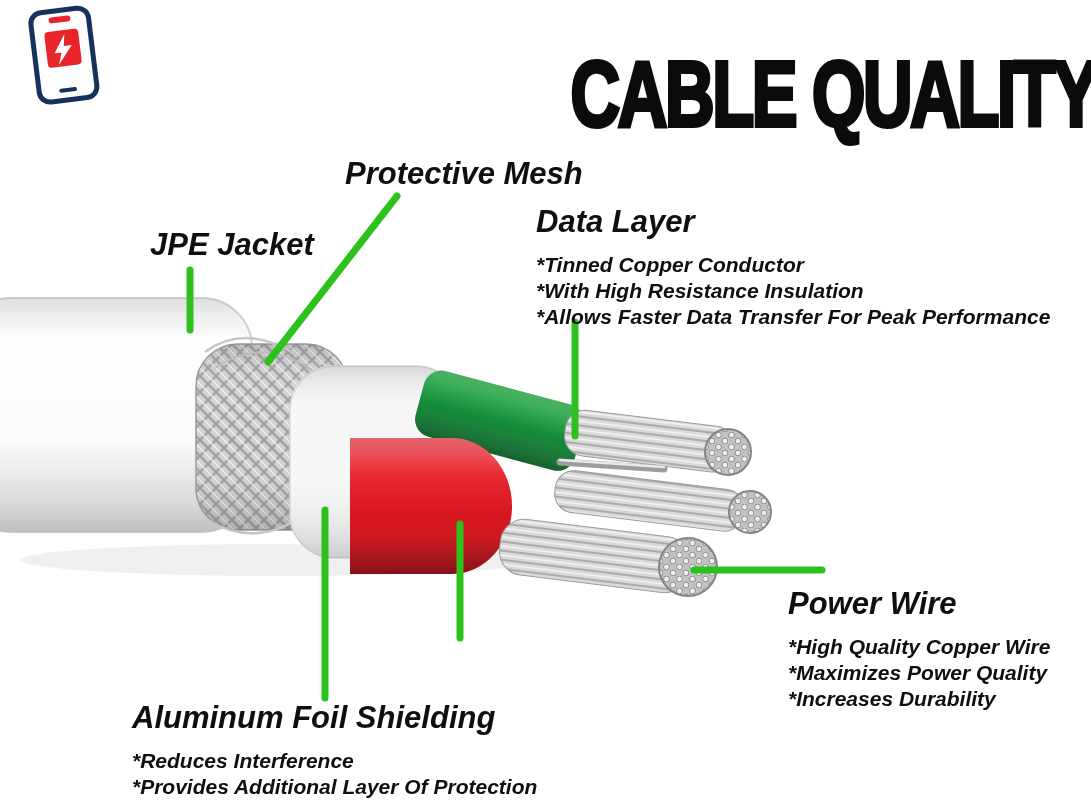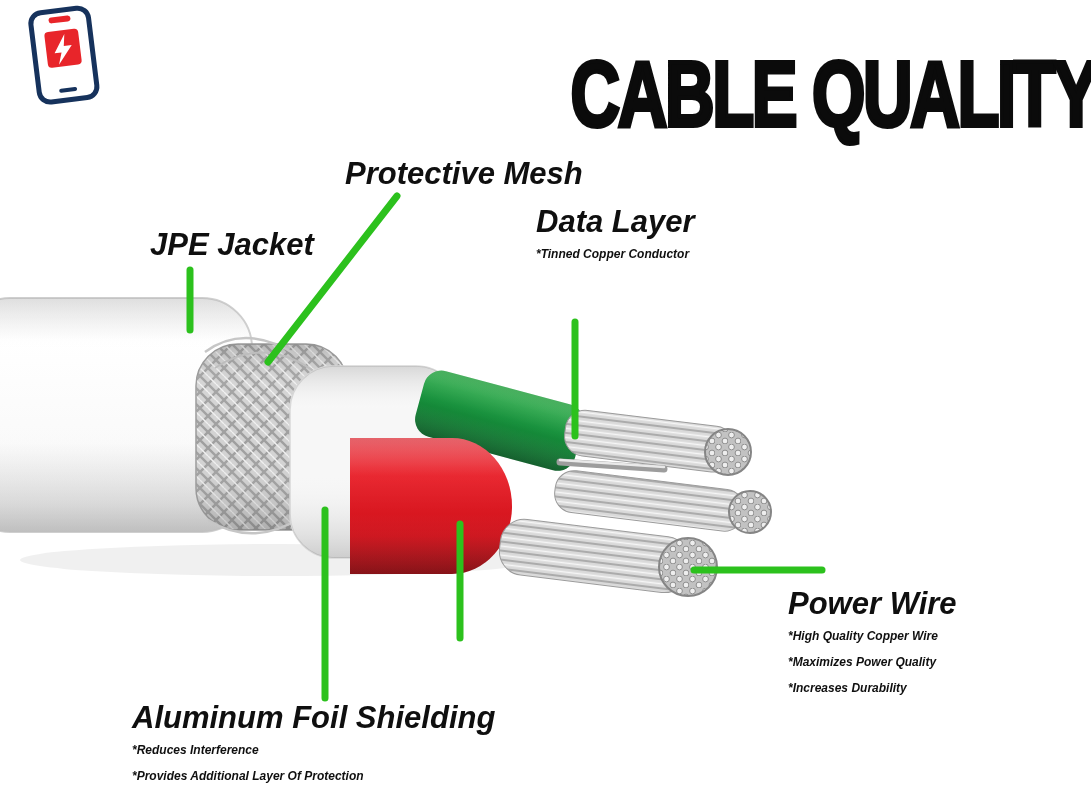--- a/index.html
+++ b/index.html
@@ -24,21 +24,21 @@
     -webkit-text-stroke:4px #0b0b0b;
   }
 
   .callout-label, .callout-block {
     position:absolute;
     font-style:italic;
     font-weight:700;
     color:#0f0f0f;
   }
   .lbl { font-size:31px; line-height:1.15; }
-  .pts { font-size:12px; line-height:26px; margin-top:1px; }
+  .pts { font-size:21px; line-height:26px; margin-top:12px; }
 
   .logo { position:absolute; left:22px; top:4px; width:86px; height:104px; }
 </style>
 </head>
 <body>
 
 <div class="stage">
 
   <svg class="art" viewBox="0 0 1091 800" aria-hidden="true">
     <defs>
@@ -159,20 +159,22 @@
 
   <div class="callout-label lbl" style="left:345px; top:156px;">Protective Mesh</div>
 
   <div class="callout-label lbl" style="left:150px; top:227px;text-align:right;">JPE Jacket</div>
 
 
   <div class="callout-block" style="left:536px; top:204px;">
     <div class="lbl">Data Layer</div>
     <div class="pts">
       <div>*Tinned Copper Conductor</div>
+      <div>*With High Resistance Insulation</div>
+      <div>*Allows Faster Data Transfer For Peak Performance</div>
     </div>
   </div>
 
   <div class="callout-block" style="left:132px; top:700px;">
     <div class="lbl">Aluminum Foil Shielding</div>
     <div class="pts">
       <div>*Reduces Interference</div>
       <div>*Provides Additional Layer Of Protection</div>
     </div>
   </div>

